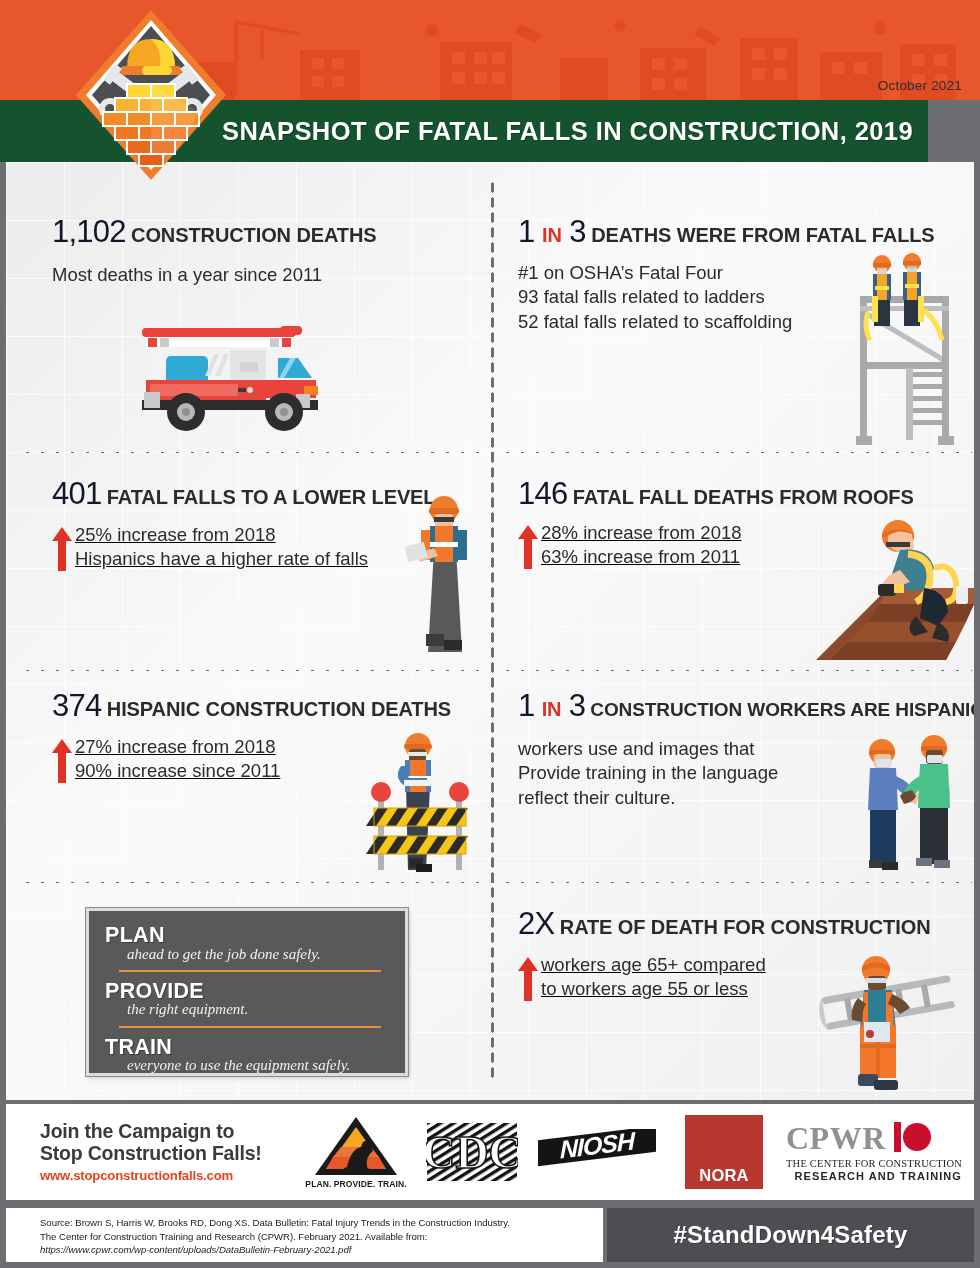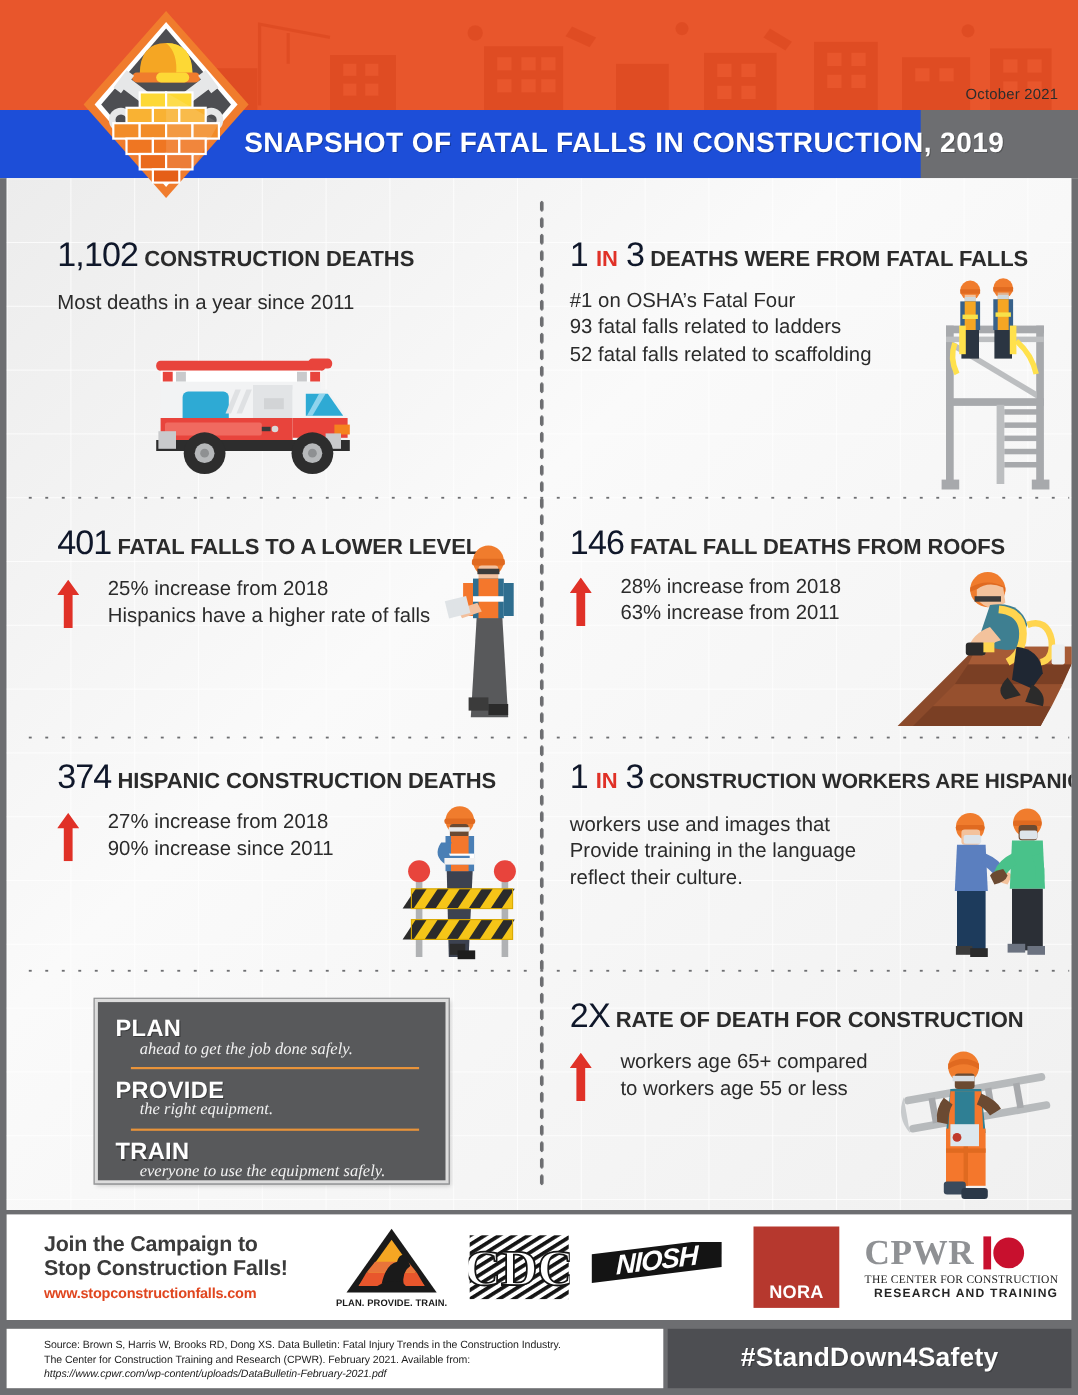--- a/index.html
+++ b/index.html
@@ -26,22 +26,22 @@
     opacity: .5;
   }
   .date-stamp {
     position: absolute; right: 18px; top: 78px;
     font-size: 13.5px; color: #2c2c2c; letter-spacing: .2px;
     z-index: 5;
   }
 
   
   .title-bar {
-    position: absolute; left: 0; top: 100px; width: 837px; height: 62px;
-    background: #1d4ed8;
+    position: absolute; left: 0; top: 100px; width: 928px; height: 62px;
+    background: #14532d;
   }
   .title-bar .title {
     position: absolute; left: 222px; top: 50%;
     transform: translateY(-50%);
     color: #ffffff;
     font-size: 25.5px;
     font-weight: bold;
     letter-spacing: .4px;
     white-space: nowrap;
     text-shadow: 1px 1px 0 rgba(0,0,0,.25);
@@ -99,21 +99,21 @@
   }
   .cell-head .mid {
     color: #e03127; font-size: 20px; font-weight: bold;
     padding: 0 2px;
     margin-top: 40px;
   }
   .cell-body {
     font-size: 18.5px; color: #2b2b2b; line-height: 1.32;
     font-weight: 500;
   }
-  .with-arrow { display: flex; align-items: flex-start; gap: 26px; }
+  .with-arrow { display: flex; align-items: flex-start; gap: 3px; text-decoration: underline; }
   .uparrow { flex: 0 0 auto; margin-top: 4px; }
 
   
   .ppt-box {
     position: absolute; left: 80px; top: 746px;
     width: 322px; height: 168px;
     background: #58595b;
     border: 3px solid #dcdcdc;
     outline: 1px solid #8b8c8e;
     padding: 13px 16px 10px 16px;
@@ -162,21 +162,21 @@
   
   .nora {
     width: 78px; height: 74px; background: #b6382e;
     display: flex; align-items: flex-end; justify-content: center;
     padding-bottom: 4px;
   }
   .nora span {
     color: #fff; font-size: 16.5px; font-weight: bold; letter-spacing: .2px;
   }
   
-  .cpwr-top { display: flex; align-items: flex-end; gap: 8px; }
+  .cpwr-top { display: flex; align-items: flex-start; gap: 8px; }
   .cpwr-word {
     font-family: "Liberation Serif", serif;
     font-size: 32px; font-weight: bold; color: #8f9194; letter-spacing: .5px;
     line-height: 1;
   }
   .cpwr-mark { display: flex; align-items: center; gap: 2px; }
   .cpwr-bar { width: 7px; height: 30px; background: #c8102e; }
   .cpwr-dot { width: 28px; height: 28px; border-radius: 50%; background: #c8102e; }
   .cpwr-l1 {
     font-family: "Liberation Serif", serif;

